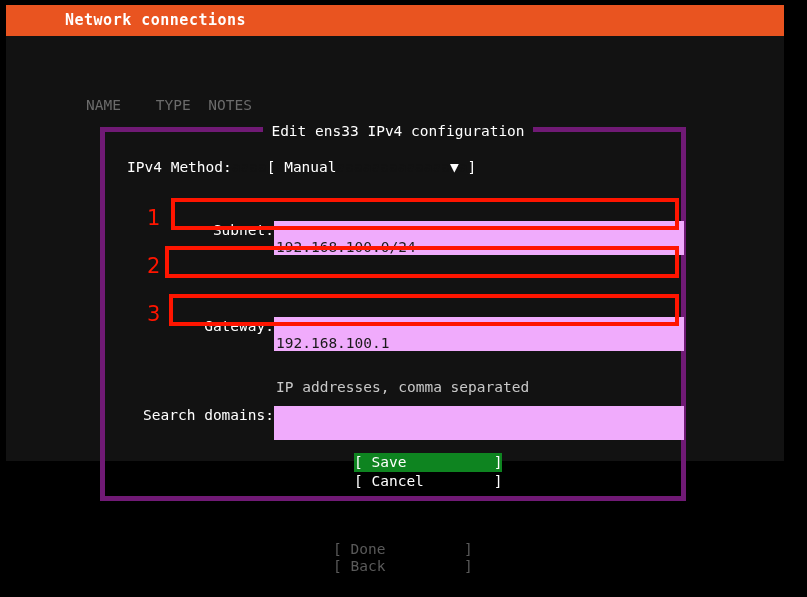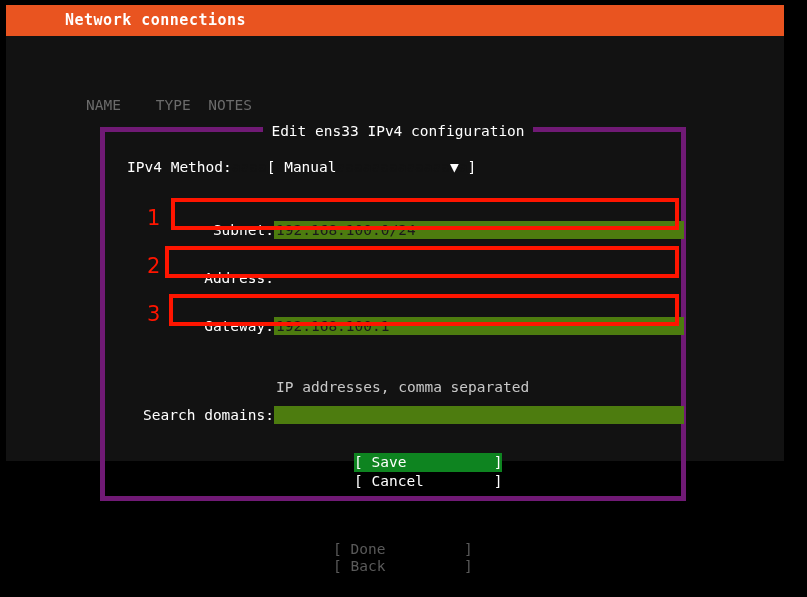--- a/index.html
+++ b/index.html
@@ -137,26 +137,26 @@
     font-size: 14.5px;
     line-height: 22px;
     white-space: pre;
   }
   .field-input {
     position: absolute;
     left: 169px;
     top: 2px;
     width: 410px;
     height: 18px;
-    background: #4d7c0f;
+    background: #f0abfc;
     color: #1a1a1a;
     font-size: 14.5px;
     line-height: 18px;
     box-sizing: border-box;
-    padding: 0 2px;
+    padding: 17px 2px;
     white-space: pre;
     overflow: hidden;
   }
   .field-hint {
     position: absolute;
     left: 171px;
     color: #c8c8c8;
     font-size: 14.5px;
     line-height: 20px;
     white-space: pre;
@@ -219,21 +219,20 @@
     <div class="dlg-body">
 
       <div id="method-row"><span class="lbl">IPv4 Method:</span><span style="color:#121212">aaaa</span><span>[</span><span style="color:#121212">a</span><span class="sel">Manual</span><span style="color:#121212">aaaaaaaaaaaaa</span><span>▼</span><span style="color:#121212">a</span><span>]</span></div>
 
       <div class="field-row" style="top:87px;">
         <div class="field-label" style="width:158px; right:417px;">Subnet:</div>
         <div class="field-input">192.168.100.0/24</div>
       </div>
 
       <div class="field-row" style="top:135px;">
-        <div class="field-label" style="width:158px; right:417px;">Address:</div>
       </div>
 
       <div class="field-row" style="top:183px;">
         <div class="field-label" style="width:158px; right:417px;">Gateway:</div>
         <div class="field-input">192.168.100.1</div>
       </div>
 
       <div class="field-hint" style="top:245px;">IP addresses, comma separated</div>
 
       <div class="field-row" style="top:272px;">

